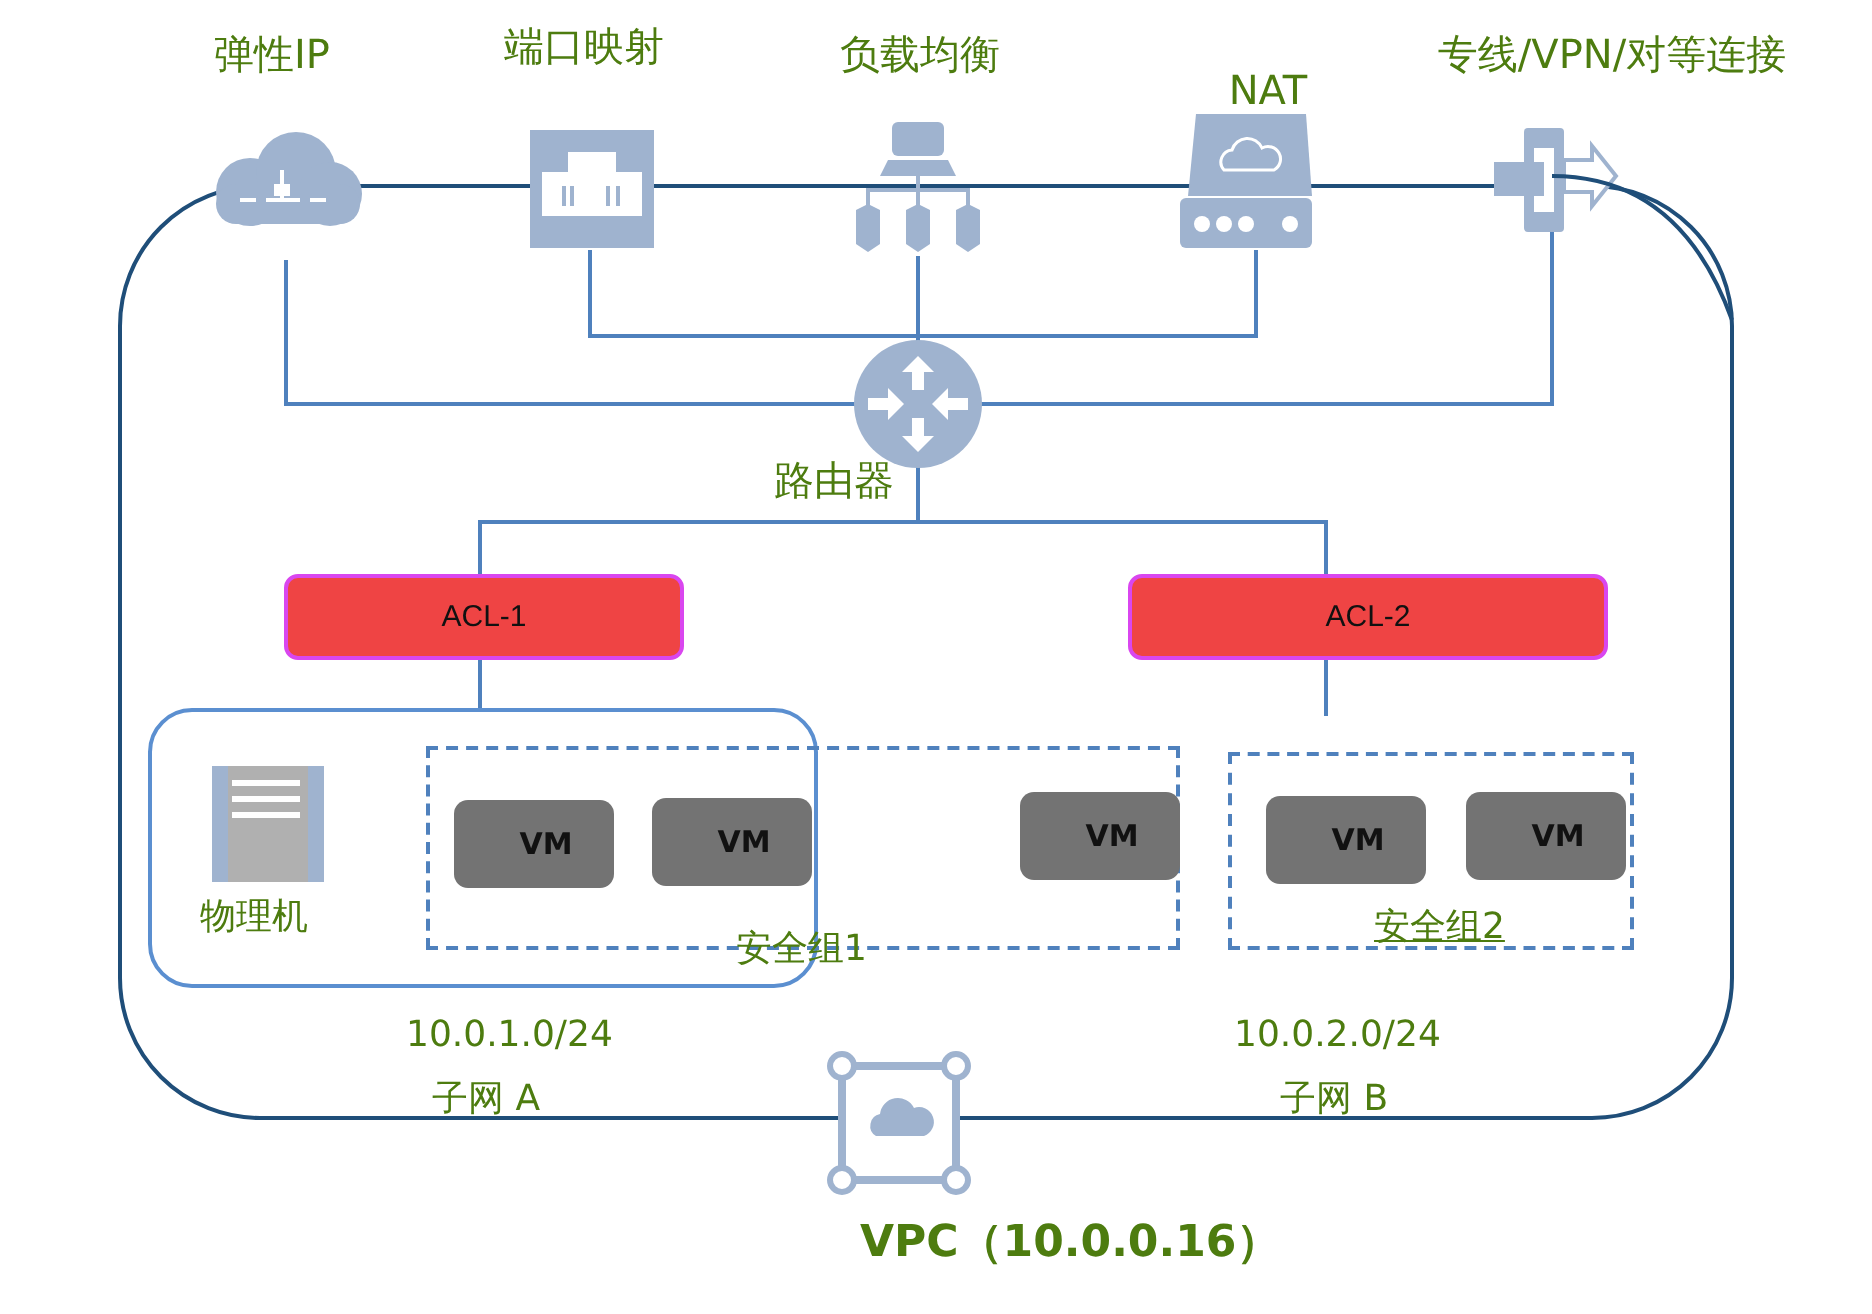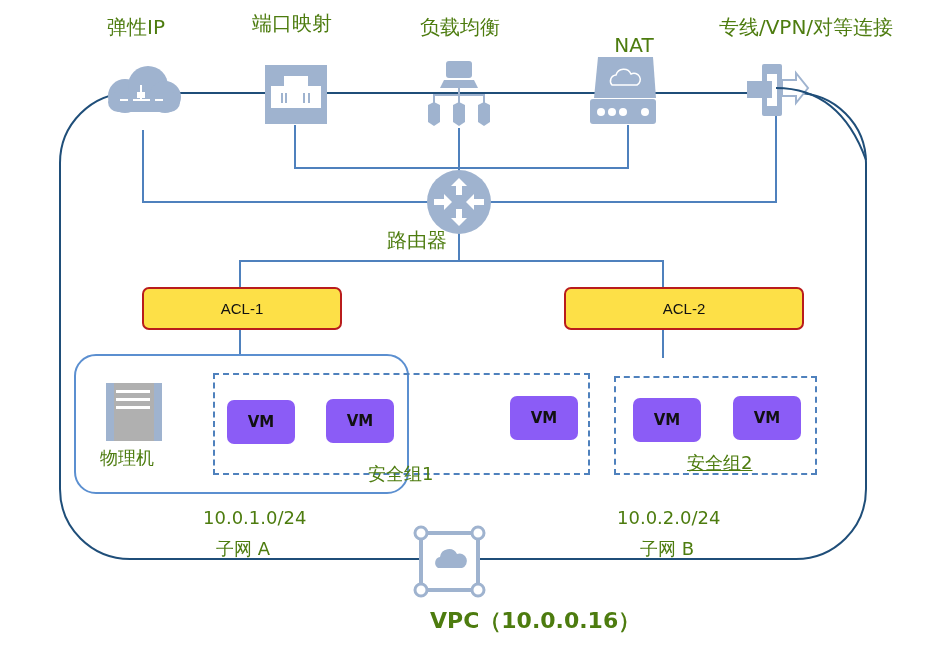--- a/index.html
+++ b/index.html
@@ -1,26 +1,26 @@
 <!DOCTYPE html>
 <html><head>
 <meta charset="utf-8">
 <style>
   html, body { margin: 0; padding: 0; background: #ffffff; }
   body { width: 936px; height: 657px; position: relative; overflow: hidden;
          font-family: "DejaVu Sans", "Liberation Sans", sans-serif; color: #111; }
   svg.diagram { position: absolute; left: 0; top: 0; }
   .lbl { position: absolute; white-space: nowrap; font-size: 20px; color: #4d7c0f; }
   .lbl.top { transform: translateX(-50%); }
-  .acl { position: absolute; border: 2px solid #b91c1c; border-radius: 7px; background: #fde047;
+  .acl { position: absolute; border: 2px solid #d946ef; border-radius: 7px; background: #ef4444;
          display: flex; align-items: center; justify-content: center; font-size: 15px;
          font-family: "Liberation Sans", sans-serif; box-sizing: border-box; }
-  .vm { position: absolute; width: 68px; height: 44px; background: #8b5cf6; border-radius: 7px;
+  .vm { position: absolute; width: 68px; height: 44px; background: #737373; border-radius: 7px;
         display: flex; align-items: center; justify-content: center; font-weight: bold;
-        font-size: 15px; font-family: "DejaVu Sans", sans-serif; color: #111; }
+        font-size: 15px; font-family: "DejaVu Sans", sans-serif; color: #111; padding-left: 12px; }
   .sg { position: absolute; border: 2px dashed #4f81bd; box-sizing: border-box; }
   .subnetbox { position: absolute; border: 2px solid #5b8fd0; border-radius: 22px; box-sizing: border-box; }
   .small { font-size: 18px; }
 </style>
 </head>
 <body>
 
 <svg class="diagram" width="936" height="657" viewBox="0 0 936 657">
 
   <rect x="60" y="93" width="806" height="466" rx="70" ry="70" fill="none" stroke="#1f4e79" stroke-width="2"></rect>

